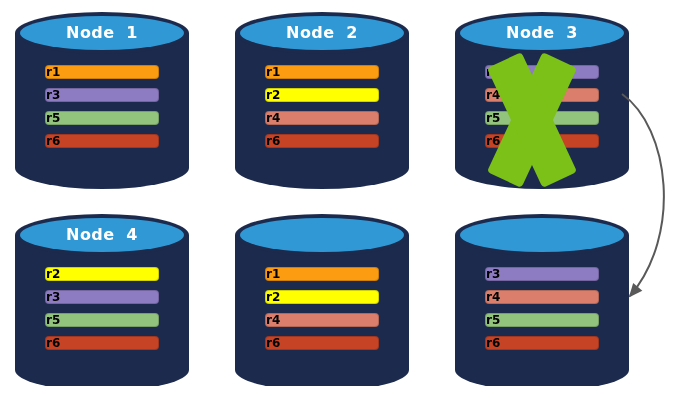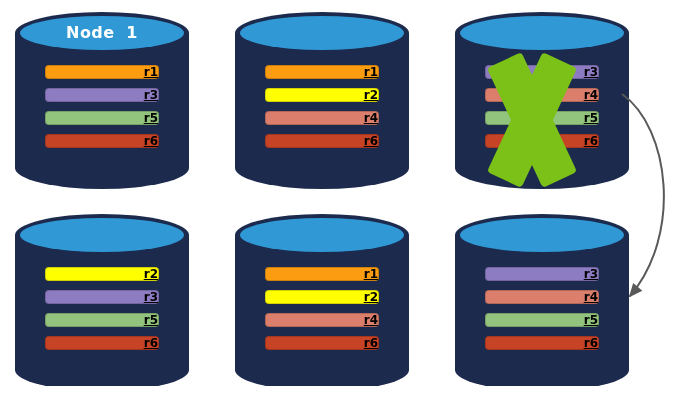--- a/index.html
+++ b/index.html
@@ -17,21 +17,21 @@
   .c-body{fill:var(--c-body);}
   .c-cap{fill:var(--c-cap);}
   .title{
     position:absolute;left:0;top:12px;width:100%;height:22px;line-height:22px;
     text-align:center;color:var(--c-title);font-size:16px;font-weight:bold;
     word-spacing:6px;letter-spacing:.4px;
   }
   .bars{position:absolute;left:33px;top:55px;width:114px;display:flex;flex-direction:column;gap:9px;}
   .bar{
     height:14px;border-radius:4px;box-sizing:border-box;border:1px solid rgba(0,0,0,.18);
-    display:flex;align-items:center;justify-content:flex-end;text-decoration:underline;
+    display:flex;align-items:center;justify-content:flex-start;
   }
   .bar span{font-size:12px;font-weight:bold;color:var(--c-bartext);line-height:1;}
   .xmark{position:absolute;left:25px;top:35px;display:none;}
   .node.failed .xmark{display:block;}
   .xmark rect{fill:var(--c-x);}
   #overlay{position:absolute;inset:0;pointer-events:none;}
   .arrow-path{fill:none;stroke:var(--c-arrow);stroke-width:2;}
   .arrow-head{fill:var(--c-arrow);}
 </style>
 </head>
@@ -63,20 +63,21 @@
         </div>
 
   </div>
       <div class="node">
     <svg class="cyl" width="180" height="181" viewBox="0 0 180 181">
       <ellipse class="c-body" cx="90" cy="158" rx="87" ry="21"></ellipse>
       <rect class="c-body" x="3" y="23" width="174" height="135"></rect>
       <ellipse class="c-body" cx="90" cy="23" rx="87" ry="21"></ellipse>
       <ellipse class="c-cap" cx="90" cy="23" rx="82" ry="17"></ellipse>
     </svg>
+    <div class="title">Node 2</div>
     <div class="bars">
           <div class="bar" style="background: rgb(251, 156, 17);">
     <span>r1</span>
   </div>
           <div class="bar" style="background: rgb(255, 255, 0);">
     <span>r2</span>
   </div>
           <div class="bar" style="background: rgb(219, 126, 107);">
     <span>r4</span>
   </div>
@@ -86,20 +87,21 @@
         </div>
 
   </div>
       <div class="node failed">
     <svg class="cyl" width="180" height="181" viewBox="0 0 180 181">
       <ellipse class="c-body" cx="90" cy="158" rx="87" ry="21"></ellipse>
       <rect class="c-body" x="3" y="23" width="174" height="135"></rect>
       <ellipse class="c-body" cx="90" cy="23" rx="87" ry="21"></ellipse>
       <ellipse class="c-cap" cx="90" cy="23" rx="82" ry="17"></ellipse>
     </svg>
+    <div class="title">Node 3</div>
     <div class="bars">
           <div class="bar" style="background: rgb(142, 124, 195);">
     <span>r3</span>
   </div>
           <div class="bar" style="background: rgb(219, 126, 107);">
     <span>r4</span>
   </div>
           <div class="bar" style="background: rgb(147, 196, 125);">
     <span>r5</span>
   </div>
@@ -114,20 +116,21 @@
       </g>
     </svg>
   </div>
       <div class="node">
     <svg class="cyl" width="180" height="181" viewBox="0 0 180 181">
       <ellipse class="c-body" cx="90" cy="158" rx="87" ry="21"></ellipse>
       <rect class="c-body" x="3" y="23" width="174" height="135"></rect>
       <ellipse class="c-body" cx="90" cy="23" rx="87" ry="21"></ellipse>
       <ellipse class="c-cap" cx="90" cy="23" rx="82" ry="17"></ellipse>
     </svg>
+    <div class="title">Node 4</div>
     <div class="bars">
           <div class="bar" style="background: rgb(255, 255, 0);">
     <span>r2</span>
   </div>
           <div class="bar" style="background: rgb(142, 124, 195);">
     <span>r3</span>
   </div>
           <div class="bar" style="background: rgb(147, 196, 125);">
     <span>r5</span>
   </div>

